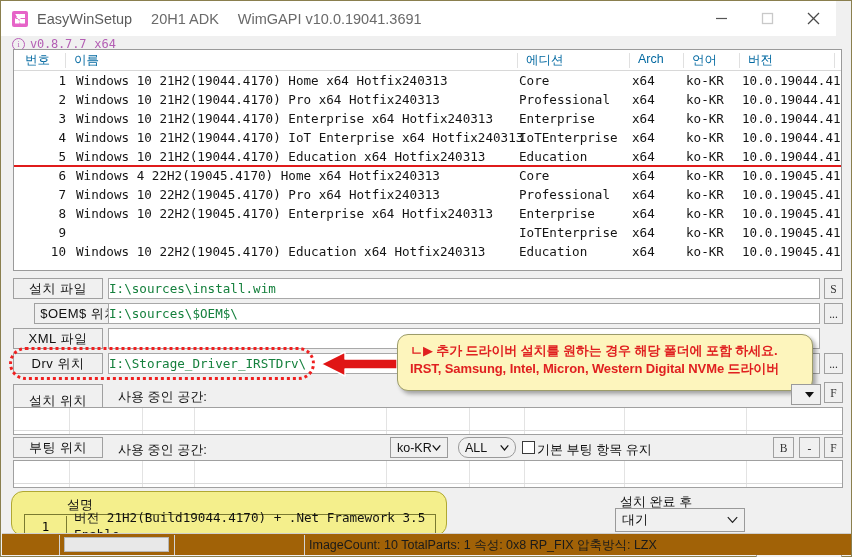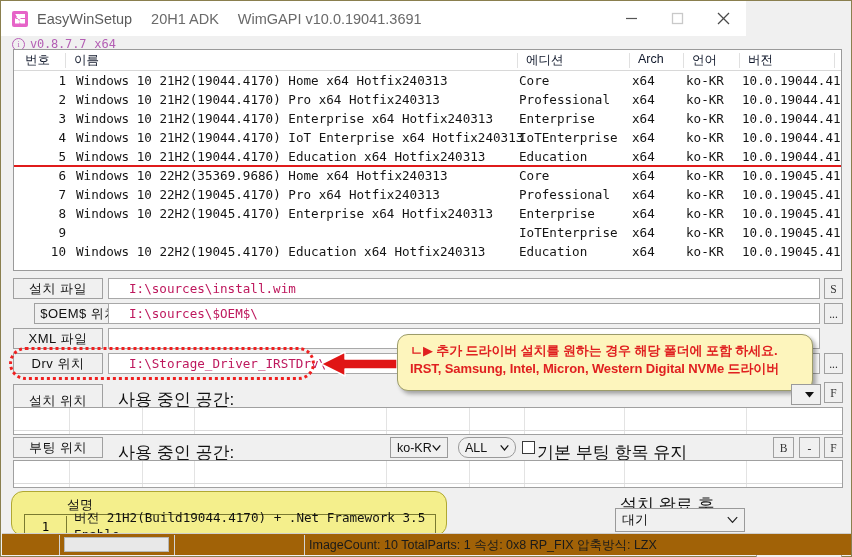--- a/index.html
+++ b/index.html
@@ -10,21 +10,21 @@
     font-size:12px;color:#000;
     -webkit-font-smoothing:none;
   }
   .app{
     position:relative;width:852px;height:557px;box-sizing:border-box;
     border:1px solid #8a7f4e;background:#f0f0f0;
   }
 
   
   .titlebar{
-    position:absolute;left:0;top:0;width:745px;height:35px;
+    position:absolute;left:0;top:0;width:835px;height:35px;
     background:#ffffff;display:flex;align-items:center;
   }
   .app-icon{
     width:16px;height:16px;margin-left:11px;margin-right:9px;
     background:#e664c8;border-radius:2px;position:relative;flex:none;
   }
   .app-icon::before{
     content:"";position:absolute;left:3px;top:3px;width:10px;height:10px;
     background:#ffffff;
     clip-path:polygon(0 0,45% 0,45% 45%,0 45%,0 100%,45% 100%,45% 55%,0 55%,
@@ -52,21 +52,21 @@
   
   .listview{
     position:absolute;left:12px;top:48px;width:829px;height:222px;
     background:#ffffff;border:1px solid #9a9a9a;box-sizing:border-box;overflow:hidden;
   }
   .lv-head{
     height:21px;background:#ffffff;border-bottom:1px solid #d8d8d8;
     position:relative;box-sizing:border-box;
   }
   .lv-head .cell{
-    position:absolute;top:2px;font-size:12.5px;color:#0f172a;
+    position:absolute;top:2px;font-size:12.5px;color:#0369a1;
     font-family:"Liberation Sans",sans-serif;white-space:nowrap;
   }
   .lv-head .sep{position:absolute;top:3px;width:1px;height:15px;background:#e0e0e0;}
   .lv-body{position:relative;}
   .lv-row{
     position:absolute;left:0;width:100%;height:19px;line-height:19px;
     font-family:"DejaVu Sans Mono",monospace;font-size:12.6px;color:#141414;
     white-space:pre;
   }
   .lv-row .c-no{position:absolute;left:0;width:52px;text-align:right;}
@@ -81,29 +81,29 @@
   .btnlabel{
     position:absolute;box-sizing:border-box;
     background:#f0f0f0;border:1px solid #a0a0a0;
     font-size:13px;color:#111;text-align:center;
     display:flex;align-items:center;justify-content:center;
     letter-spacing:0.5px;
   }
   .txtfield{
     position:absolute;box-sizing:border-box;background:#ffffff;
     border:1px solid #a8a8a8;
-    font-family:"DejaVu Sans Mono",monospace;font-size:12.6px;color:#be185d;
-    display:flex;align-items:center;padding-left:20px;
+    font-family:"DejaVu Sans Mono",monospace;font-size:12.6px;color:#15803d;
+    display:flex;align-items:center;padding-left:0;
   }
   .sqbtn{
     position:absolute;box-sizing:border-box;background:#f0f0f0;border:1px solid #a0a0a0;
     display:flex;align-items:center;justify-content:center;
     font-size:11.5px;color:#333;font-family:"Liberation Serif",serif;
   }
-  .statictext{position:absolute;font-size:17px;color:#111;white-space:nowrap;}
+  .statictext{position:absolute;font-size:13px;color:#111;white-space:nowrap;}
 
   
   .gridbox{
     position:absolute;box-sizing:border-box;background:#ffffff;border:1px solid #a0a0a0;
     overflow:hidden;
   }
   .gridbox .vline{position:absolute;top:0;bottom:0;width:1px;background:#e3e3e3;}
   .gridbox .hline{position:absolute;left:0;right:0;height:1px;background:#dadada;}
 
   .combo{
@@ -229,21 +229,21 @@
       <div class="cell" style="left:624px">Arch</div>
       <div class="cell" style="left:678px">언어</div>
       <div class="cell" style="left:734px">버전</div>
     </div>
     <div class="lv-body" id="lv-body">
         <div class="lv-row" style="top: 0px;"><span class="c-no">1</span><span class="c-name">Windows 10 21H2(19044.4170) Home x64 Hotfix240313</span><span class="c-ed">Core</span><span class="c-arch">x64</span><span class="c-lang">ko-KR</span><span class="c-ver">10.0.19044.4170</span></div>
         <div class="lv-row" style="top: 19px;"><span class="c-no">2</span><span class="c-name">Windows 10 21H2(19044.4170) Pro x64 Hotfix240313</span><span class="c-ed">Professional</span><span class="c-arch">x64</span><span class="c-lang">ko-KR</span><span class="c-ver">10.0.19044.4170</span></div>
         <div class="lv-row" style="top: 38px;"><span class="c-no">3</span><span class="c-name">Windows 10 21H2(19044.4170) Enterprise x64 Hotfix240313</span><span class="c-ed">Enterprise</span><span class="c-arch">x64</span><span class="c-lang">ko-KR</span><span class="c-ver">10.0.19044.4170</span></div>
         <div class="lv-row" style="top: 57px;"><span class="c-no">4</span><span class="c-name">Windows 10 21H2(19044.4170) IoT Enterprise x64 Hotfix240313</span><span class="c-ed">IoTEnterprise</span><span class="c-arch">x64</span><span class="c-lang">ko-KR</span><span class="c-ver">10.0.19044.4170</span></div>
         <div class="lv-row" style="top: 76px;"><span class="c-no">5</span><span class="c-name">Windows 10 21H2(19044.4170) Education x64 Hotfix240313</span><span class="c-ed">Education</span><span class="c-arch">x64</span><span class="c-lang">ko-KR</span><span class="c-ver">10.0.19044.4170</span></div>
-        <div class="lv-row" style="top: 95px;"><span class="c-no">6</span><span class="c-name">Windows 10 22H2(35369.9686) Home x64 Hotfix240313</span><span class="c-ed">Core</span><span class="c-arch">x64</span><span class="c-lang">ko-KR</span><span class="c-ver">10.0.19045.4170</span></div>
+        <div class="lv-row" style="top: 95px;"><span class="c-no">6</span><span class="c-name">Windows 4 22H2(19045.4170) Home x64 Hotfix240313</span><span class="c-ed">Core</span><span class="c-arch">x64</span><span class="c-lang">ko-KR</span><span class="c-ver">10.0.19045.4170</span></div>
         <div class="lv-row" style="top: 114px;"><span class="c-no">7</span><span class="c-name">Windows 10 22H2(19045.4170) Pro x64 Hotfix240313</span><span class="c-ed">Professional</span><span class="c-arch">x64</span><span class="c-lang">ko-KR</span><span class="c-ver">10.0.19045.4170</span></div>
         <div class="lv-row" style="top: 133px;"><span class="c-no">8</span><span class="c-name">Windows 10 22H2(19045.4170) Enterprise x64 Hotfix240313</span><span class="c-ed">Enterprise</span><span class="c-arch">x64</span><span class="c-lang">ko-KR</span><span class="c-ver">10.0.19045.4170</span></div>
         <div class="lv-row" style="top: 152px;"><span class="c-no">9</span><span class="c-ed">IoTEnterprise</span><span class="c-arch">x64</span><span class="c-lang">ko-KR</span><span class="c-ver">10.0.19045.4170</span></div>
         <div class="lv-row" style="top: 171px;"><span class="c-no">10</span><span class="c-name">Windows 10 22H2(19045.4170) Education x64 Hotfix240313</span><span class="c-ed">Education</span><span class="c-arch">x64</span><span class="c-lang">ko-KR</span><span class="c-ver">10.0.19045.4170</span></div>
         <div class="redline" style="top: 94px;"></div>
       </div>
   </div>
 
   <div class="btnlabel" style="left:12px;top:277px;width:90px;height:21px;">설치 파일</div>
   <div class="txtfield" style="left:107px;top:277px;width:712px;height:21px;">I:\sources\install.wim</div>

